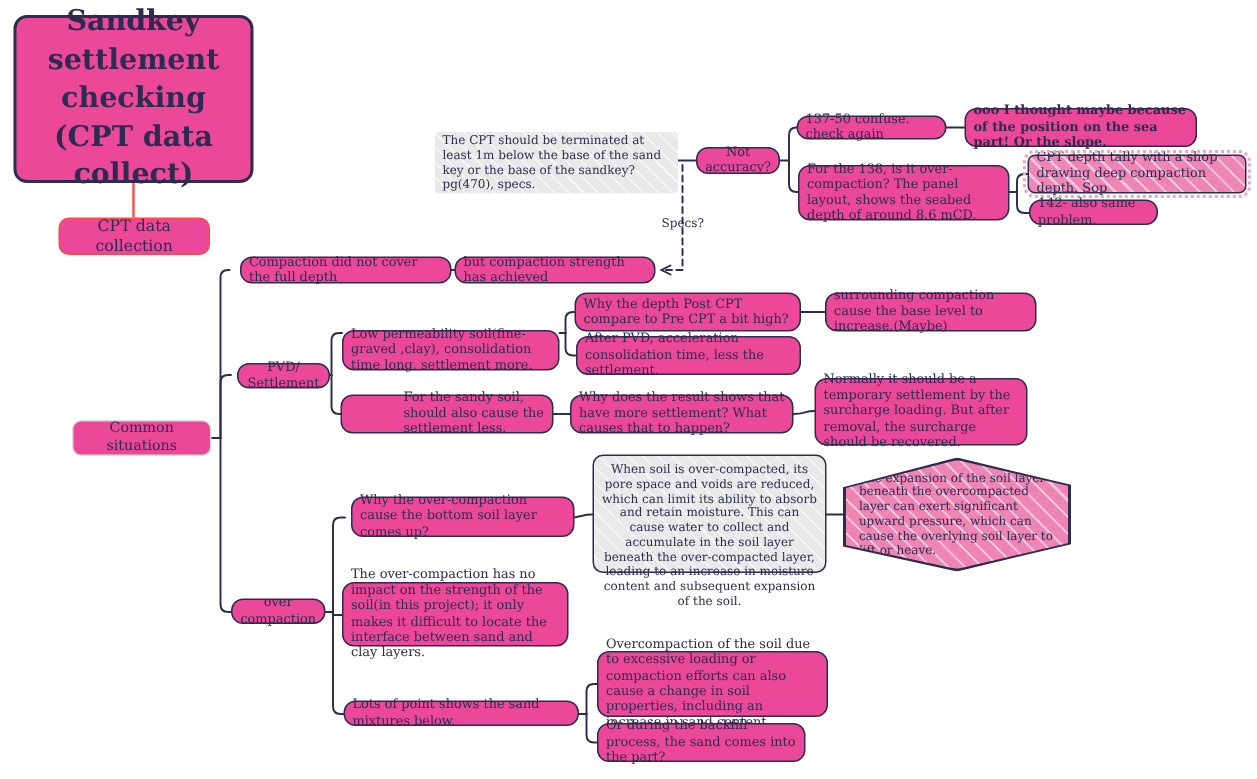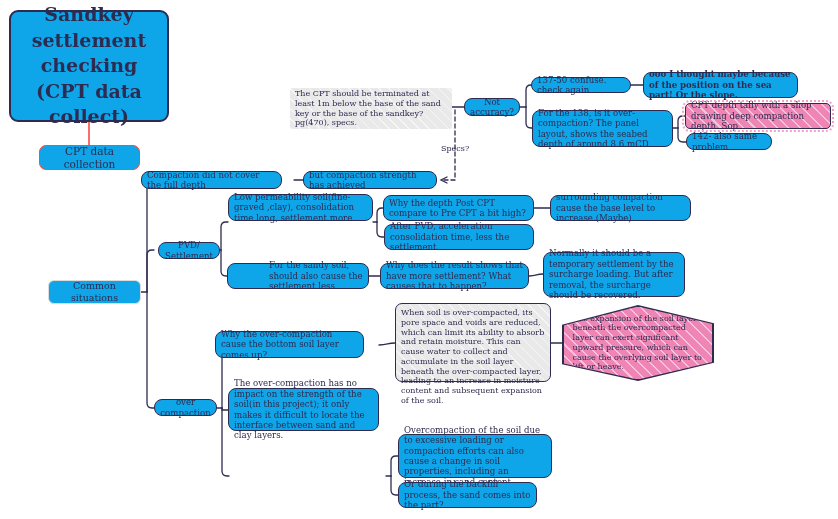--- a/index.html
+++ b/index.html
@@ -2,21 +2,21 @@
 <html><head>
 <meta charset="utf-8">
 <style>
   html,body{margin:0;padding:0;background:#ffffff;}
   #canvas{
     position:relative;width:838px;height:519px;background:#ffffff;overflow:hidden;
     font-family:"DejaVu Serif","Liberation Serif",serif;color:#2e2b50;
   }
   #wires{position:absolute;left:0;top:0;width:838px;height:519px;}
   .node{
-    position:absolute;box-sizing:border-box;background:#0ea5e9;
+    position:absolute;box-sizing:border-box;background:#ec4899;
     border:1.4px solid #2e2b50;border-radius:8px;
     font-size:8.6px;line-height:1.22;color:#2e2b50;
     padding:2px 5px;display:flex;align-items:center;
   }
   .centered{justify-content:center;text-align:center;}
   
   #n-title{left:9px;top:10px;width:160px;height:112px;border-width:2px;border-radius:9px;
     font-size:19px;font-weight:bold;line-height:1.35;}
   #n-cpt-collection{left:39px;top:145px;width:101px;height:25px;border-color:#fb4a42;
     border-radius:7px;font-size:10.5px;}
@@ -26,37 +26,37 @@
   #n-not-accuracy{left:464px;top:98px;width:56px;height:18px;font-size:8.6px;}
   #n-confuse{left:531px;top:77px;width:100px;height:16px;}
   #n-position-slope{left:643px;top:72px;width:155px;height:26px;font-weight:bold;}
   #n-for-138{left:532px;top:110px;width:141px;height:37px;}
   #n-cpt-depth-tally{left:685px;top:103px;width:146px;height:26px;
     background:#ee85b5;background-image:repeating-linear-gradient(45deg,rgba(255,255,255,.5) 0 1.5px,transparent 1.5px 8px);
     outline:2px dotted #f2a2c6;outline-offset:1px;border-radius:5px;}
   #n-same-142{left:686px;top:133px;width:86px;height:17px;}
   #n-specs-label{left:441px;top:143px;width:40px;height:12px;border:none;background:transparent;
     font-size:8px;padding:0;}
-  #n-compaction-full{left:141px;top:171px;width:141px;height:18px;}
+  #n-compaction-full{left:160px;top:171px;width:141px;height:18px;}
   #n-strength-achieved{left:303px;top:171px;width:134px;height:18px;}
   #n-common{left:48px;top:280px;width:93px;height:24px;border-color:#dcdcdc;border-radius:6px;
     font-size:9.5px;}
   #n-pvd{left:158px;top:242px;width:62px;height:17px;}
-  #n-low-perm{left:228px;top:194px;width:145px;height:27px;}
+  #n-low-perm{left:228px;top:220px;width:145px;height:27px;}
   #n-why-post{left:383px;top:195px;width:151px;height:26px;}
   #n-surrounding{left:550px;top:195px;width:141px;height:26px;}
   #n-after-pvd{left:384px;top:224px;width:150px;height:26px;}
   #n-sandy{left:227px;top:263px;width:142px;height:26px;padding-left:41px;}
   #n-why-result{left:380px;top:263px;width:149px;height:26px;}
   #n-normally{left:543px;top:252px;width:142px;height:45px;}
   #n-over-compaction{left:154px;top:399px;width:63px;height:17px;}
-  #n-why-over{left:215px;top:331px;width:149px;height:27px;}
+  #n-why-over{left:234px;top:331px;width:149px;height:27px;}
   #n-when-soil{left:395px;top:303px;width:156px;height:79px;border-radius:7px;
     background:#e9e9e9;background-image:repeating-linear-gradient(45deg,rgba(255,255,255,.6) 0 1px,transparent 1px 7px);
-    font-size:8px;align-items:flex-start;padding-top:4px;}
+    font-size:8px;align-items:flex-start;padding-top:4px;text-align:center;}
   #n-no-impact{left:228px;top:388px;width:151px;height:43px;}
   #n-lots{left:229px;top:467px;width:157px;height:17px;}
   #n-overcomp-soil{left:398px;top:434px;width:154px;height:44px;}
   #n-backfill{left:398px;top:482px;width:139px;height:26px;}
   
   #n-hex-outer{position:absolute;left:562px;top:305px;width:152px;height:76px;background:#2e2b50;
     clip-path:polygon(0% 26%,50% 0%,100% 24%,100% 76%,50% 100%,0% 78%);}
   #n-hex-inner{position:absolute;left:1.6px;top:1.6px;width:calc(100% - 3.2px);height:calc(100% - 3.2px);
     background:#ee85b5;background-image:repeating-linear-gradient(45deg,rgba(255,255,255,.5) 0 1.5px,transparent 1.5px 8px);
     clip-path:polygon(0% 26%,50% 0%,100% 24%,100% 76%,50% 100%,0% 78%);
@@ -164,18 +164,19 @@
   <div class="node" id="n-why-over">Why the over-compaction cause the bottom soil layer comes up?</div>
 
   <div class="node" id="n-when-soil">When soil is over-compacted, its pore space and voids are reduced, which can limit its ability to absorb and retain moisture. This can cause water to collect and accumulate in the soil layer beneath the over-compacted layer, leading to an increase in moisture content and subsequent expansion of the soil.</div>
 
   <div id="n-hex-outer">
     <div id="n-hex-inner">The expansion of the soil layer beneath the overcompacted layer can exert significant upward pressure, which can cause the overlying soil layer to lift or heave.</div>
   </div>
 
   <div class="node" id="n-no-impact">The over-compaction has no impact on the strength of the soil(in this project); it only makes it difficult to locate the interface between sand and clay layers.</div>
 
+  <div class="node" id="n-lots">Lots of point shows the sand mixtures below.</div>
 
   <div class="node" id="n-overcomp-soil">Overcompaction of the soil due to excessive loading or compaction efforts can also cause a change in soil properties, including an increase in sand content.</div>
 
   <div class="node" id="n-backfill">Or during the backfill process, the sand comes into the part?</div>
 
 </div>
 
 </body></html>

